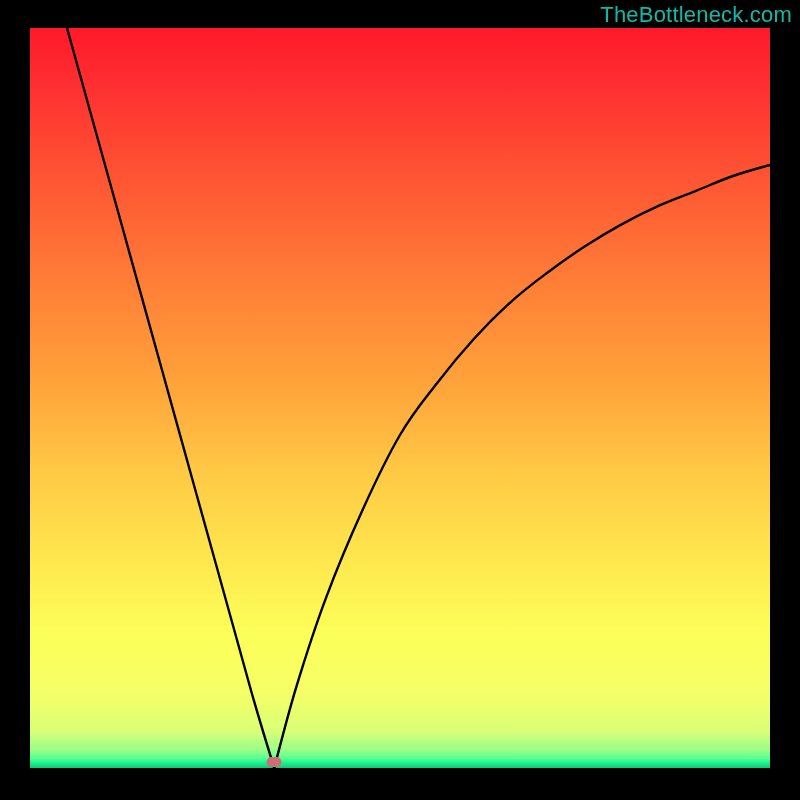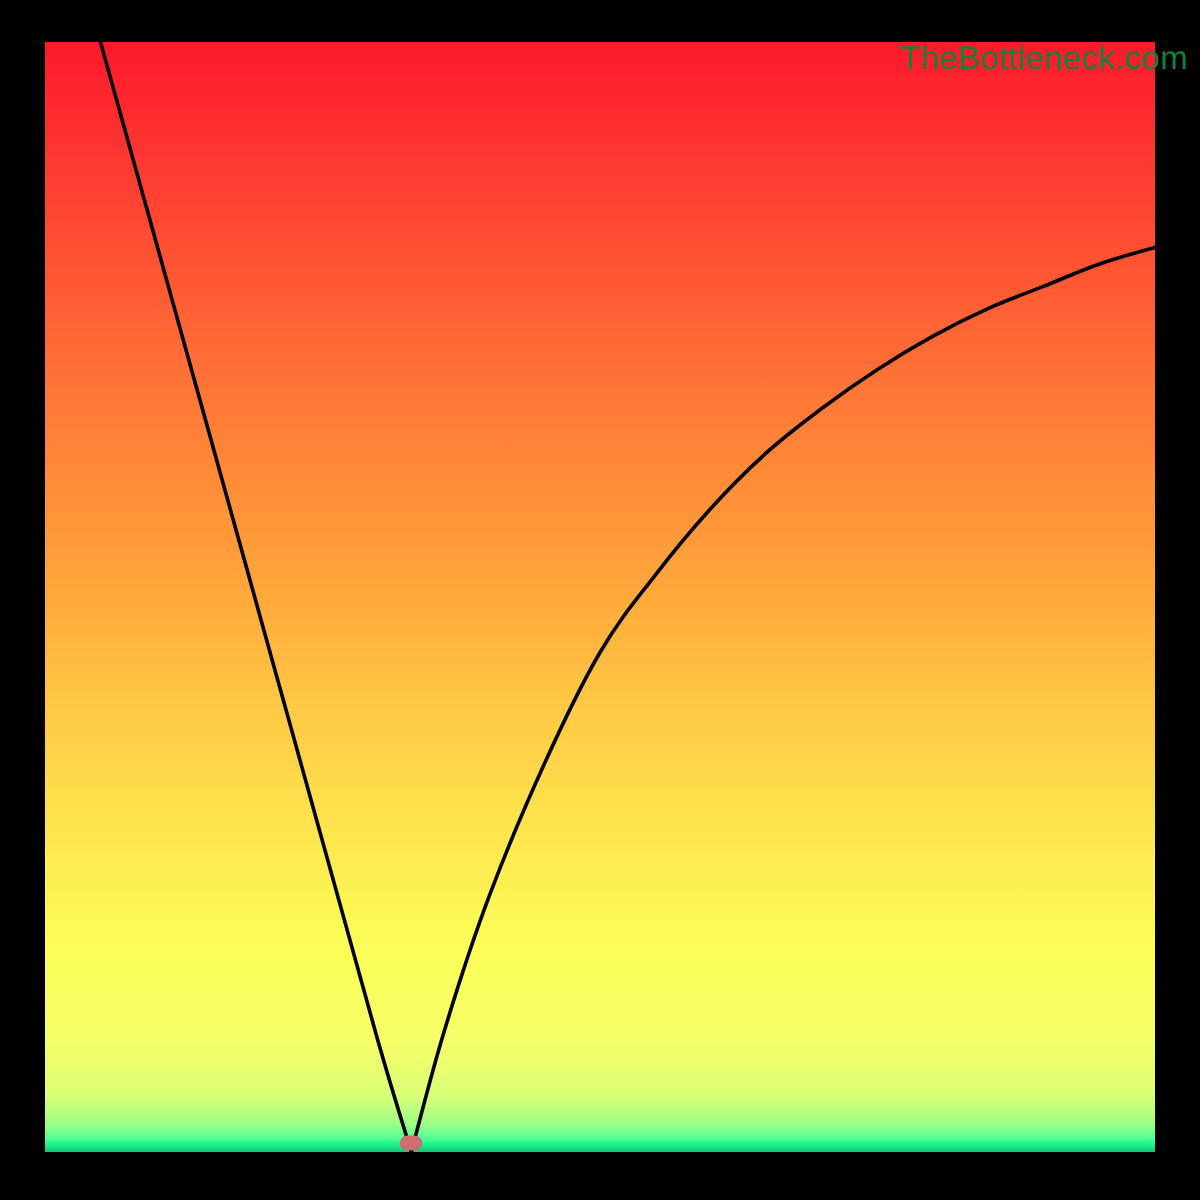--- a/index.html
+++ b/index.html
@@ -14,26 +14,25 @@
   .frame {
     position: relative;
     width: 800px;
     height: 800px;
     background: #000;
   }
   .watermark {
     position: absolute;
     top: 2px;
     right: 8px;
-    color: #15803d;
+    color: #14b8a6;
     font-size: 22px;
     letter-spacing: 0.2px;
     font-weight: 400;
     z-index: 5;
-    margin-top: 24px;
   }
   .plot {
     position: absolute;
     left: 30px;
     top: 28px;
     width: 740px;
     height: 740px;
     
     background: linear-gradient(
       to bottom,

